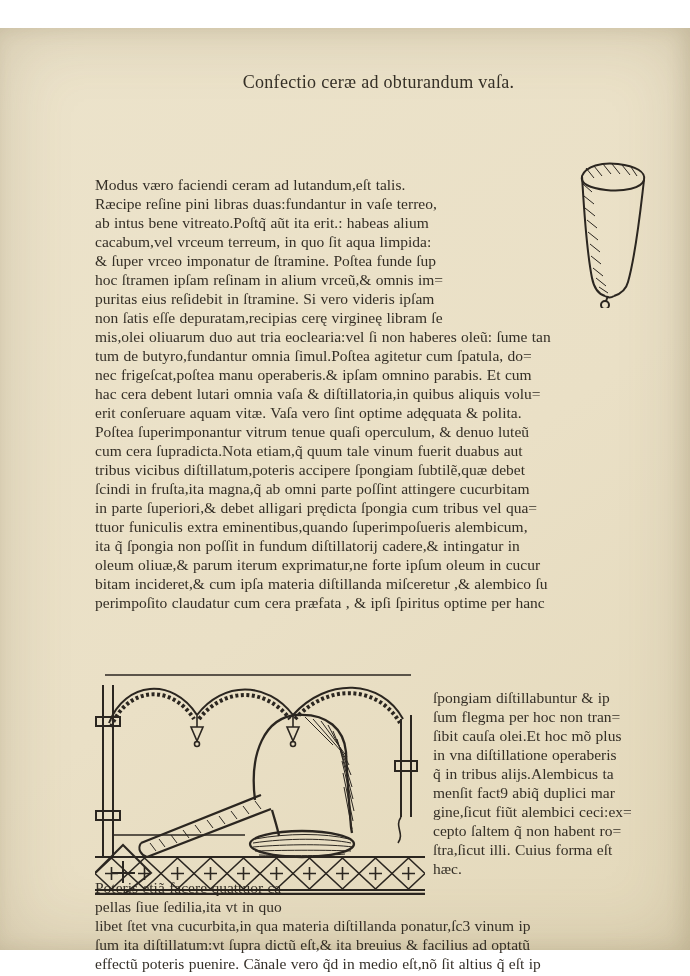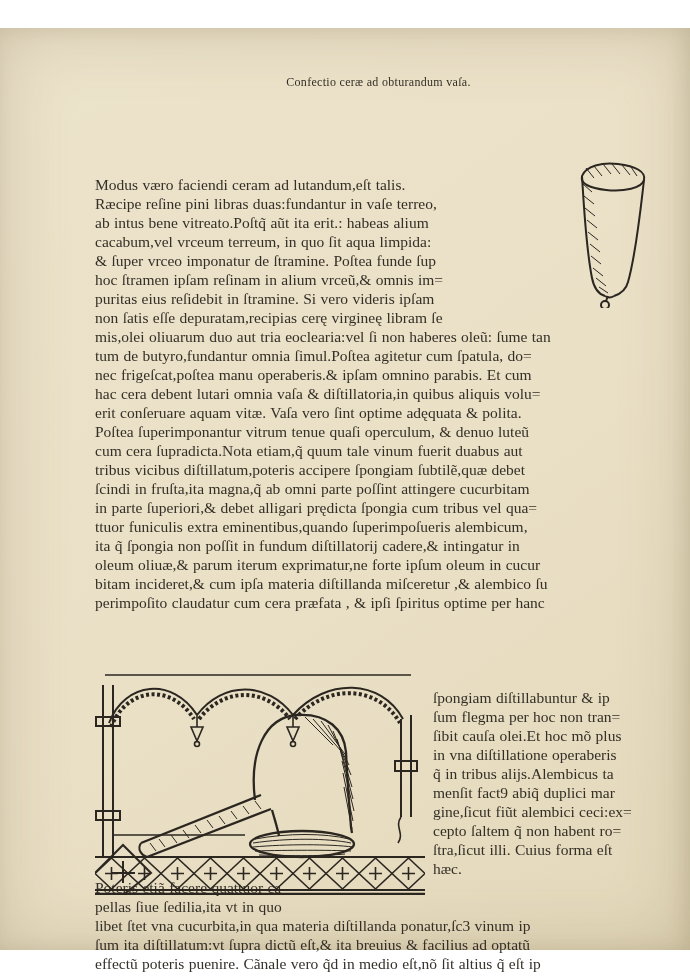--- a/index.html
+++ b/index.html
@@ -2,21 +2,21 @@
 <html><head>
 <meta charset="utf-8">
 <style>
   html,body{margin:0;padding:0;background:#ffffff;}
   .stage{position:relative;width:690px;height:976px;background:#ffffff;overflow:hidden;
          font-family:"Liberation Serif","DejaVu Serif",serif;}
   .page{position:absolute;left:0;top:28px;width:690px;height:922px;
         background:linear-gradient(145deg,#ece3cb 0%,#eae0c6 55%,#e3d8ba 100%);
         box-shadow:inset 0 0 70px rgba(110,92,55,.22), inset -6px 0 18px rgba(110,92,55,.15);}
   .text-col{position:absolute;left:95px;top:44px;width:567px;color:rgba(42,37,30,.95);}
-  .title{font-size:12px;line-height:20px;text-align:center;margin:0 0 7px 0;font-weight:normal;
+  .title{font-size:18px;line-height:20px;text-align:center;margin:0 0 7px 0;font-weight:normal;
          letter-spacing:.3px;}
   .body{font-size:15.5px;line-height:19px;white-space:pre-line;text-align:left;word-spacing:.5px;}
   .fig-vessel{float:right;width:106px;height:150px;margin:2px 0 2px 8px;}
   .fig-furnace{float:left;width:330px;height:226px;margin:0 8px 0 0;}
   svg{display:block;}
   .ink{stroke:#2b2620;fill:none;}
 </style>
 </head>
 <body>
 

